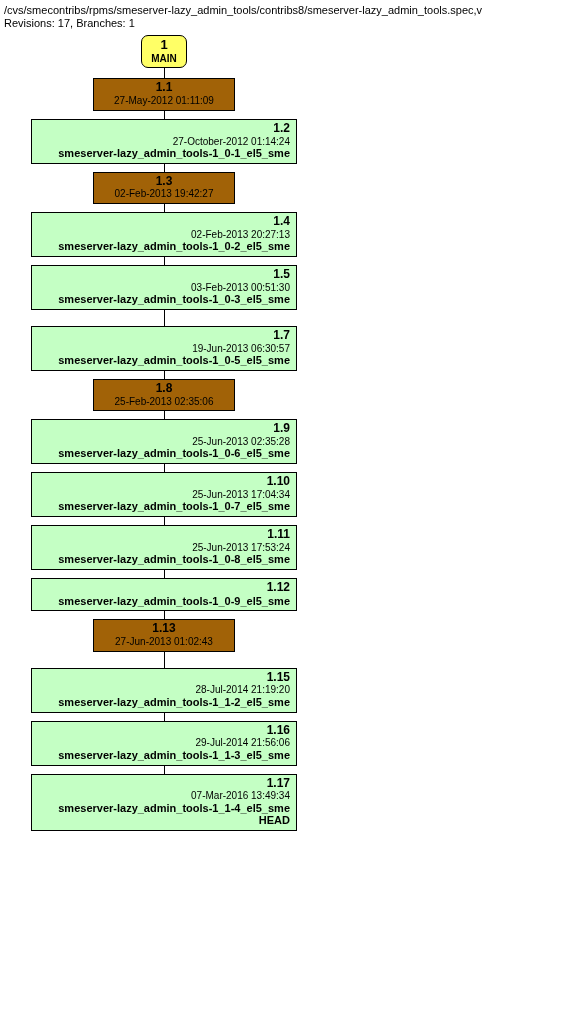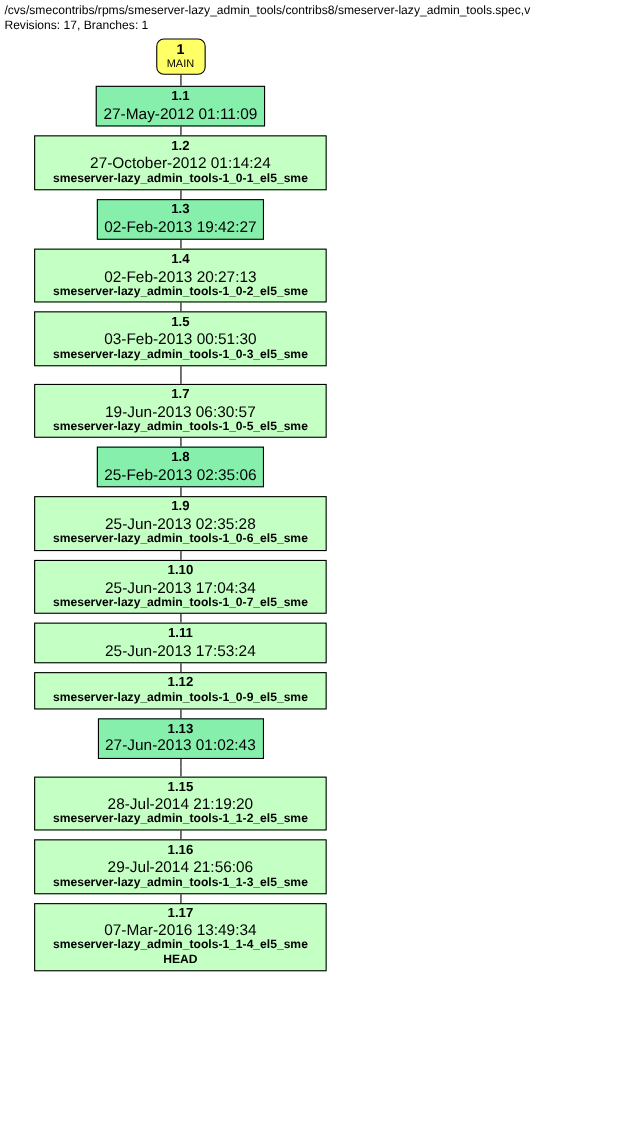--- a/index.html
+++ b/index.html
@@ -30,21 +30,21 @@
     text-align: center;
     padding: 2px 6px 3px 6px;
     line-height: 1.15;
     font-size: 11px;
   }
   .node .ver {
     font-weight: bold;
     font-size: 12px;
   }
   .node .date {
-    font-size: 14px;
+    font-size: 10px;
     color: #000;
   }
   .node .tag {
     font-weight: bold;
     font-size: 11px;
   }
   .node.small {
     
     min-width: 128px;
   }
@@ -54,25 +54,25 @@
   .branch-node {
     background: #ffff66;
     border-radius: 7px;
     padding: 2px 9px 3px 9px;
   }
   .branch-node .num {
     font-weight: bold;
     font-size: 13px;
   }
   .branch-node .lbl {
-    font-weight: normal;
+    font-weight: bold;
     font-size: 10px;
   }
-  .rev-green { background: #c4ffc4; }
-  .rev-plain { background: #86efac; }
+  .rev-green { background: #c4ffc4; text-align: right; }
+  .rev-plain { background: #a16207; }
   .connector {
     width: 1px;
     height: 8px;
     background: #000;
   }
   .connector.long {
     height: 10px;
   }
 </style>
 </head>
@@ -138,20 +138,21 @@
       <div class="connector"></div>
       <div class="node wide rev-green">
         <div class="ver">1.10</div>
         <div class="date">25-Jun-2013 17:04:34</div>
         <div class="tag">smeserver-lazy_admin_tools-1_0-7_el5_sme</div>
       </div>
       <div class="connector"></div>
       <div class="node wide rev-green">
         <div class="ver">1.11</div>
         <div class="date">25-Jun-2013 17:53:24</div>
+        <div class="tag">smeserver-lazy_admin_tools-1_0-8_el5_sme</div>
       </div>
       <div class="connector"></div>
       <div class="node wide rev-green">
         <div class="ver">1.12</div>
         <div class="tag">smeserver-lazy_admin_tools-1_0-9_el5_sme</div>
       </div>
       <div class="connector"></div>
       <div class="node small rev-plain">
         <div class="ver">1.13</div>
         <div class="date">27-Jun-2013 01:02:43</div>

